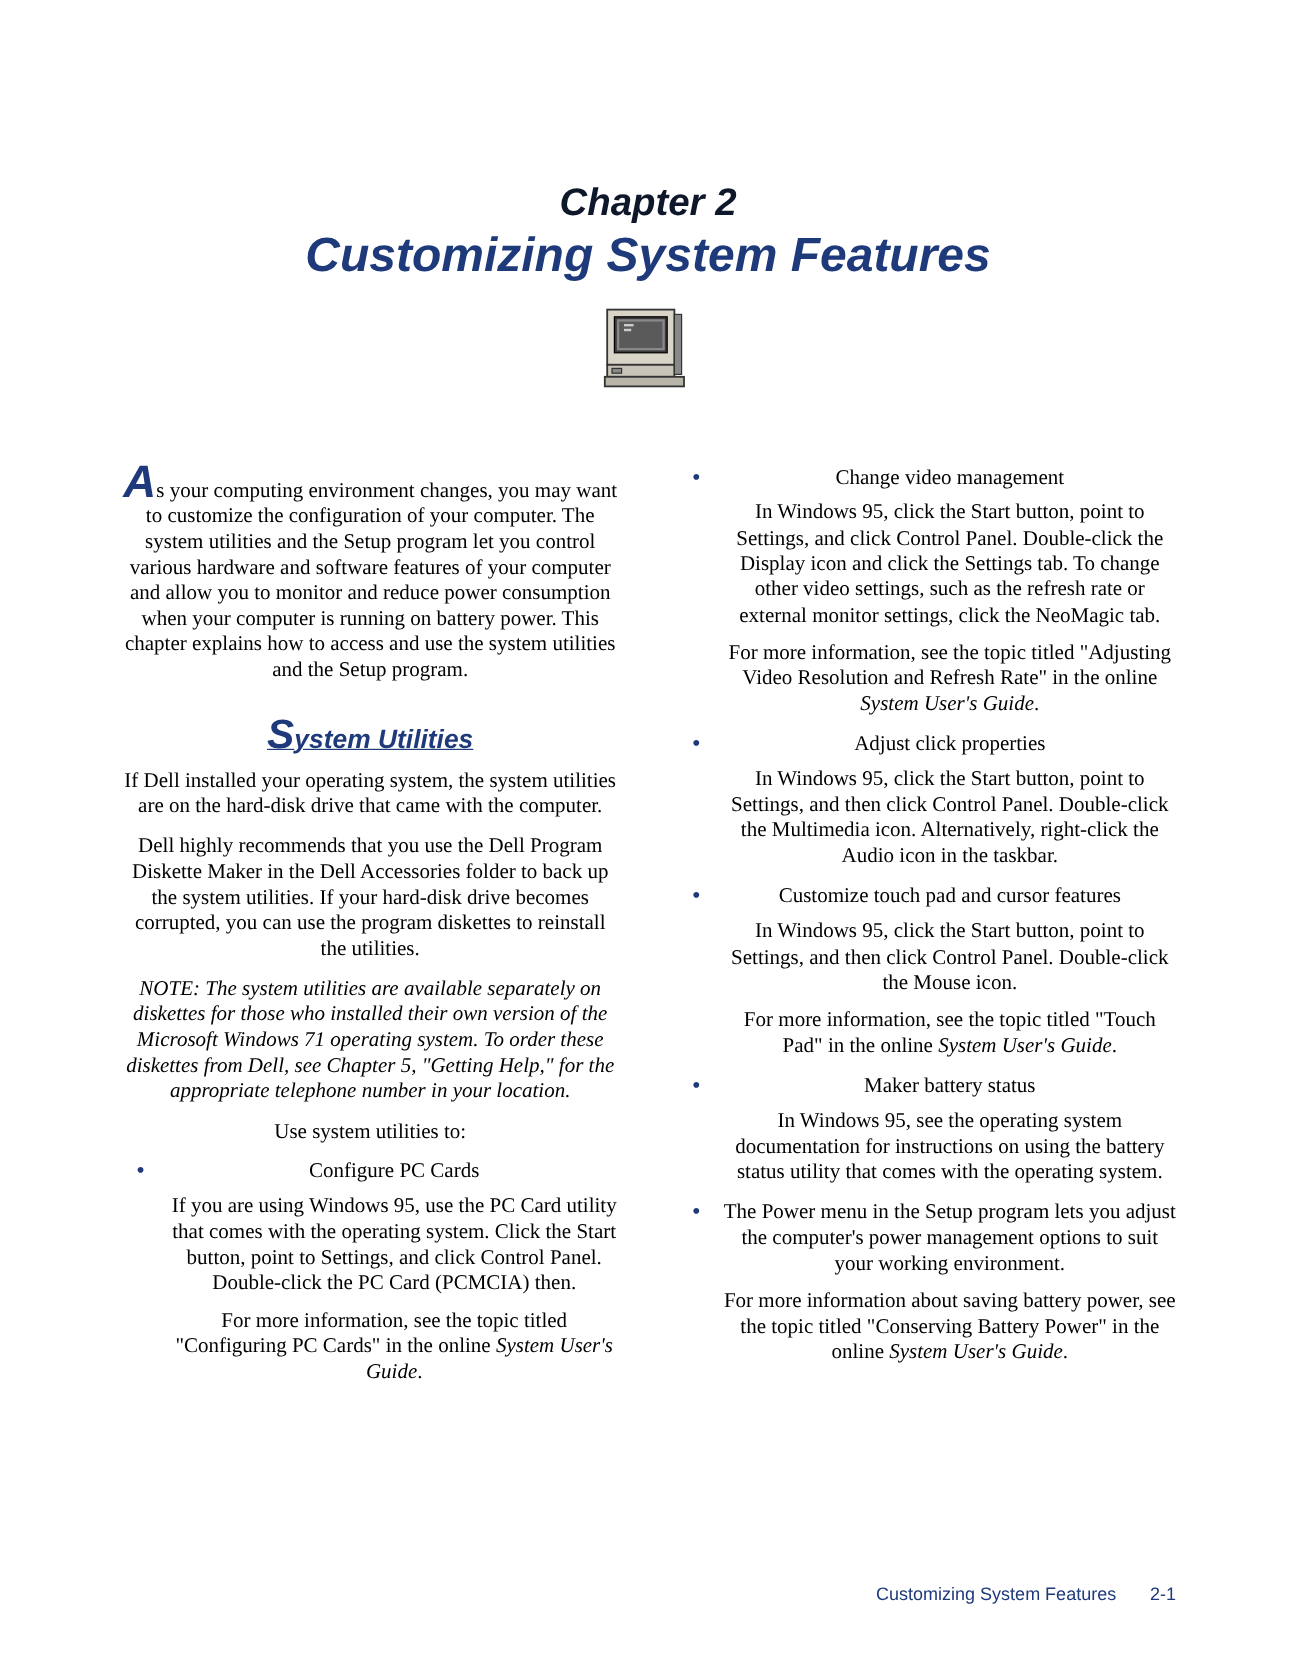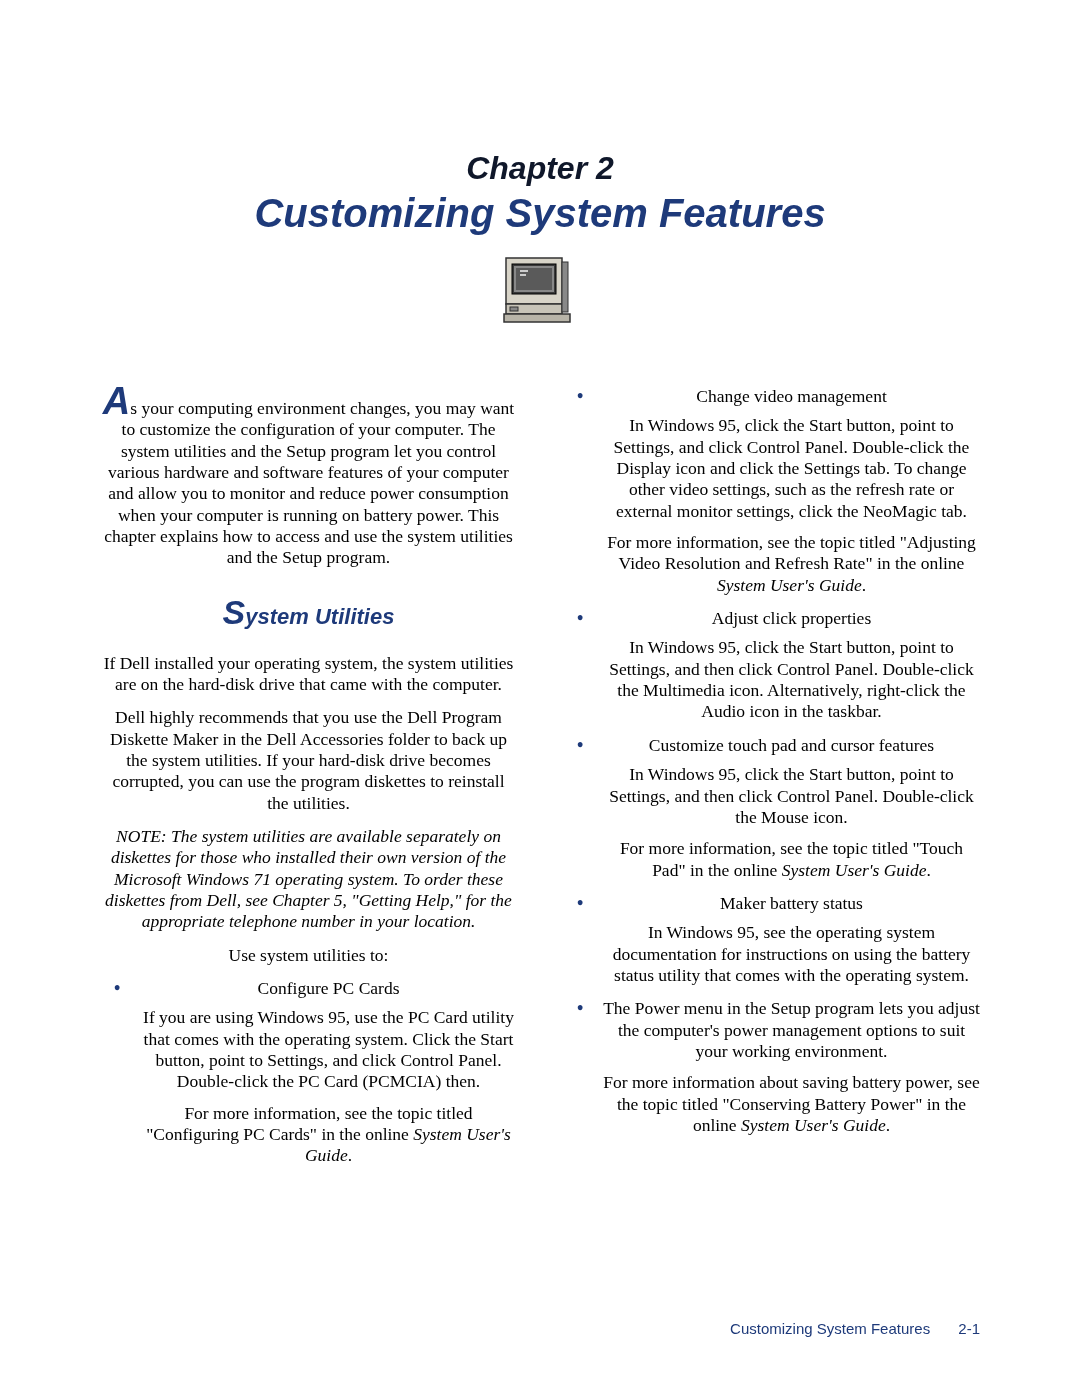--- a/index.html
+++ b/index.html
@@ -51,21 +51,22 @@
     font-size: 38px;
     color: #1e3a7a;
     line-height: 0.8;
   }
   .section-heading {
     font-family: Arial, Helvetica, sans-serif;
     font-weight: bold;
     font-style: italic;
     color: #1e3a7a;
     margin-top: 30px;
-    margin-bottom: 22px;
+    margin-bottom: 10px;
+    text-decoration: underline;
   }
   .section-heading .big { font-size: 34px; line-height: 0.8; }
   .section-heading .rest { font-size: 22px; }
   p.body { margin-bottom: 12px; }
   p.note { font-style: italic; margin-bottom: 12px; }
   ul.bullets { list-style: none; margin-bottom: 0; }
   ul.bullets > li { position: relative; padding-left: 40px; margin-bottom: 12px; break-inside: avoid-column; }
   ul.bullets > li::before {
     content: "•";
     position: absolute;

